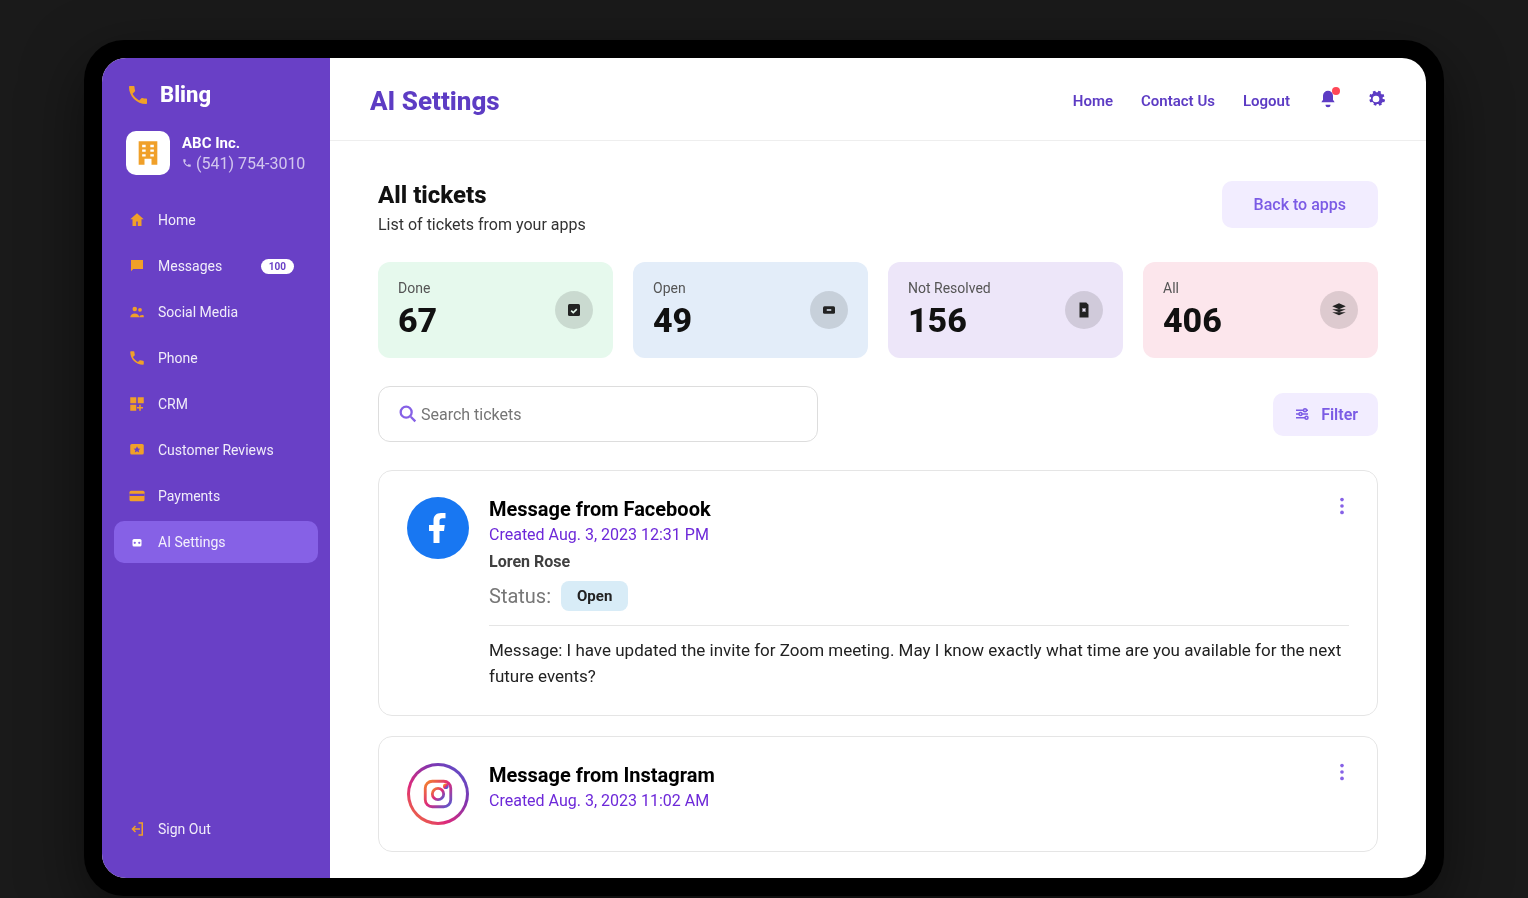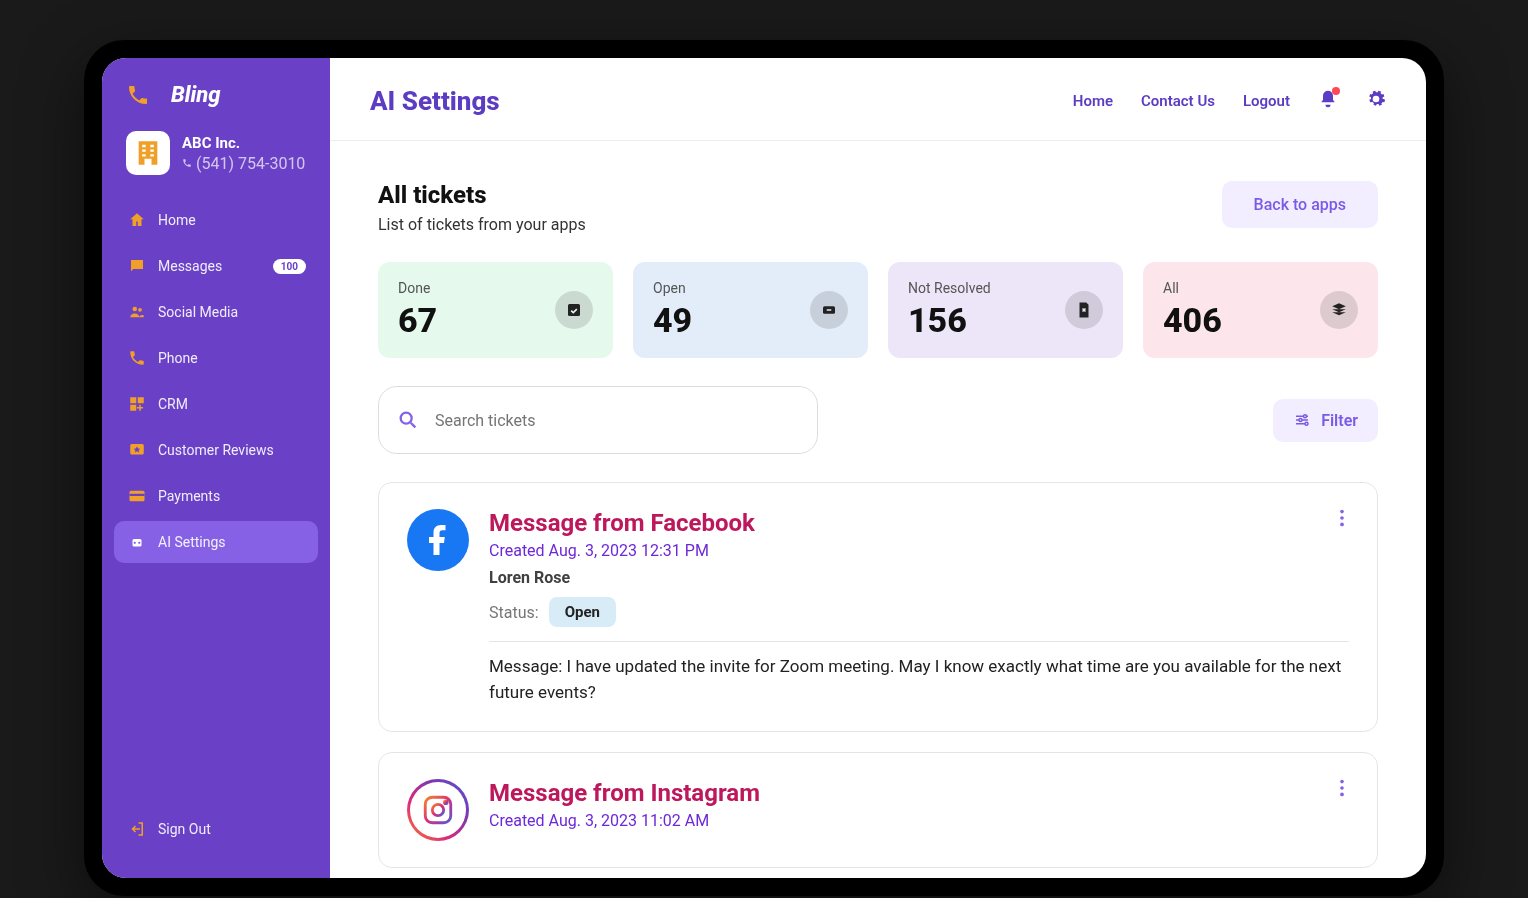--- a/index.html
+++ b/index.html
@@ -1,36 +1,36 @@
 <!DOCTYPE html>
 <html><head>
   <meta charset="utf-8">
   <style>
     * { margin: 0; padding: 0; box-sizing: border-box; font-family: -apple-system, BlinkMacSystemFont, 'Segoe UI', Roboto, sans-serif; }
     body { background: #1a1a1a; display: flex; align-items: flex-start; justify-content: center; padding: 40px 20px; min-height: 100vh; }
     .device { width: 1360px; background: #000; border-radius: 40px; padding: 18px; box-shadow: 0 20px 60px rgba(0,0,0,0.5); }
     .screen { width: 100%; height: 820px; background: #fff; border-radius: 24px; overflow: hidden; display: flex; }
     
     .sidebar { width: 228px; background: #6940c6; color: #fff; display: flex; flex-direction: column; padding: 24px 0; }
-    .logo { display: flex; align-items: center; gap: 21px; padding: 0 24px 24px; font-style: italic; }
+    .logo { display: flex; align-items: center; gap: 10px; padding: 0 24px 24px; }
     .logo-icon { width: 24px; height: 24px; }
     .logo-text { font-size: 22px; font-weight: 800; }
     
     .company { display: flex; align-items: center; gap: 12px; padding: 0 24px 24px; }
     .company-avatar { width: 44px; height: 44px; background: #fff; border-radius: 10px; display: flex; align-items: center; justify-content: center; }
     .company-avatar svg { width: 28px; height: 28px; }
     .company-info { display: flex; flex-direction: column; }
     .company-name { font-size: 15px; font-weight: 700; }
     .company-phone { font-size: 16px; color: rgba(255,255,255,0.7); display: flex; align-items: center; gap: 4px; margin-top: 2px; }
     
     .nav { flex: 1; padding: 0 12px; }
     .nav-item { display: flex; align-items: center; gap: 12px; padding: 12px 14px; font-size: 14px; color: rgba(255,255,255,0.9); border-radius: 10px; cursor: pointer; margin-bottom: 4px; position: relative; }
     .nav-item.active { background: #8661e6; }
     .nav-icon { width: 18px; height: 18px; color: #f0a029; flex-shrink: 0; }
-    .nav-badge { position: absolute; right: 12px; background: #fff; color: #6940c6; font-size: 10px; font-weight: 700; padding: 2px 8px; border-radius: 10px; }
+    .nav-badge { position: absolute; right: 24px; background: #fff; color: #6940c6; font-size: 10px; font-weight: 700; padding: 2px 8px; border-radius: 10px; }
     .nav-bottom { padding: 0 12px; }
     
     .main { flex: 1; display: flex; flex-direction: column; overflow: hidden; }
     .header { display: flex; align-items: center; justify-content: space-between; padding: 28px 40px 24px; border-bottom: 1px solid #eee; }
     .header-title { font-size: 26px; font-weight: 800; color: #5d3cc4; }
     .header-right { display: flex; align-items: center; gap: 28px; }
     .header-link { color: #5d3cc4; font-size: 15px; font-weight: 600; cursor: pointer; }
     .header-icon { width: 20px; height: 20px; color: #5d3cc4; cursor: pointer; }
     .bell-dot { position: relative; }
     .bell-dot::after { content: ''; position: absolute; top: -2px; right: -2px; width: 8px; height: 8px; background: #ff4757; border-radius: 50%; }
@@ -46,37 +46,37 @@
     .stat-card.done { background: #e6f9ed; }
     .stat-card.open { background: #e3edf9; }
     .stat-card.notres { background: #ede6f9; }
     .stat-card.all { background: #fce6ec; }
     .stat-label { font-size: 14px; color: #555; margin-bottom: 4px; }
     .stat-value { font-size: 34px; font-weight: 800; color: #111; }
     .stat-icon-wrap { width: 38px; height: 38px; background: rgba(0,0,0,0.12); border-radius: 50%; display: flex; align-items: center; justify-content: center; }
     .stat-icon-wrap svg { width: 18px; height: 18px; }
     
     .search-row { display: flex; align-items: center; justify-content: space-between; margin-bottom: 28px; gap: 16px; }
-    .search-box { flex: 0 0 440px; display: flex; align-items: center; gap: 16px; border: 1px solid #ddd; border-radius: 19px; padding: 22px 18px; }
+    .search-box { flex: 0 0 440px; display: flex; align-items: center; gap: 2px; border: 1px solid #ddd; border-radius: 12px; padding: 16px 18px; }
     .search-box svg { width: 22px; height: 22px; color: #8661e6; }
     .search-box input { border: none; outline: none; font-size: 16px; color: #666; flex: 1; background: transparent; }
     .filter-btn { display: flex; align-items: center; gap: 10px; background: #f2edff; color: #7b5be5; font-size: 16px; font-weight: 600; padding: 12px 20px; border: none; border-radius: 10px; cursor: pointer; }
     .filter-btn svg { width: 18px; height: 18px; }
     
     .ticket { border: 1px solid #e5e5e5; border-radius: 14px; padding: 26px 28px; margin-bottom: 20px; position: relative; }
     .ticket-top { display: flex; gap: 20px; }
     .ticket-avatar { width: 62px; height: 62px; border-radius: 50%; flex-shrink: 0; display: flex; align-items: center; justify-content: center; }
     .ticket-avatar.fb { background: #1877f2; }
     .ticket-avatar.ig { background: #fff; border: 3px solid transparent; background-image: linear-gradient(#fff,#fff), linear-gradient(45deg, #f58529, #dd2a7b, #8134af, #515bd4); background-origin: border-box; background-clip: content-box, border-box; }
     .ticket-body { flex: 1; }
-    .ticket-title { font-size: 24px; font-weight: 700; color: #be185d; margin-bottom: 4px; }
+    .ticket-title { font-size: 20px; font-weight: 700; color: #000000; margin-bottom: 4px; }
     .ticket-created { font-size: 16px; color: #6d28d9; margin-bottom: 8px; }
     .ticket-author { font-size: 16px; font-weight: 700; color: #404040; margin-bottom: 10px; }
     .ticket-status-row { display: flex; align-items: center; gap: 10px; margin-bottom: 14px; }
-    .ticket-status-label { font-size: 16px; color: #777; }
+    .ticket-status-label { font-size: 20px; color: #777; }
     .ticket-status-badge { background: #d8ecf7; color: #222; font-size: 15px; font-weight: 700; padding: 6px 16px; border-radius: 8px; }
     .ticket-divider { border-top: 1px solid #e5e5e5; margin-bottom: 12px; }
     .ticket-msg { font-size: 17px; color: #222; line-height: 1.5; }
     .ticket-menu { position: absolute; top: 24px; right: 24px; cursor: pointer; color: #8661e6; width: 22px; height: 22px; display: flex; align-items: center; justify-content: center; }
   </style>
 </head>
 <body>
 
 <div class="device">
   <div class="screen">

